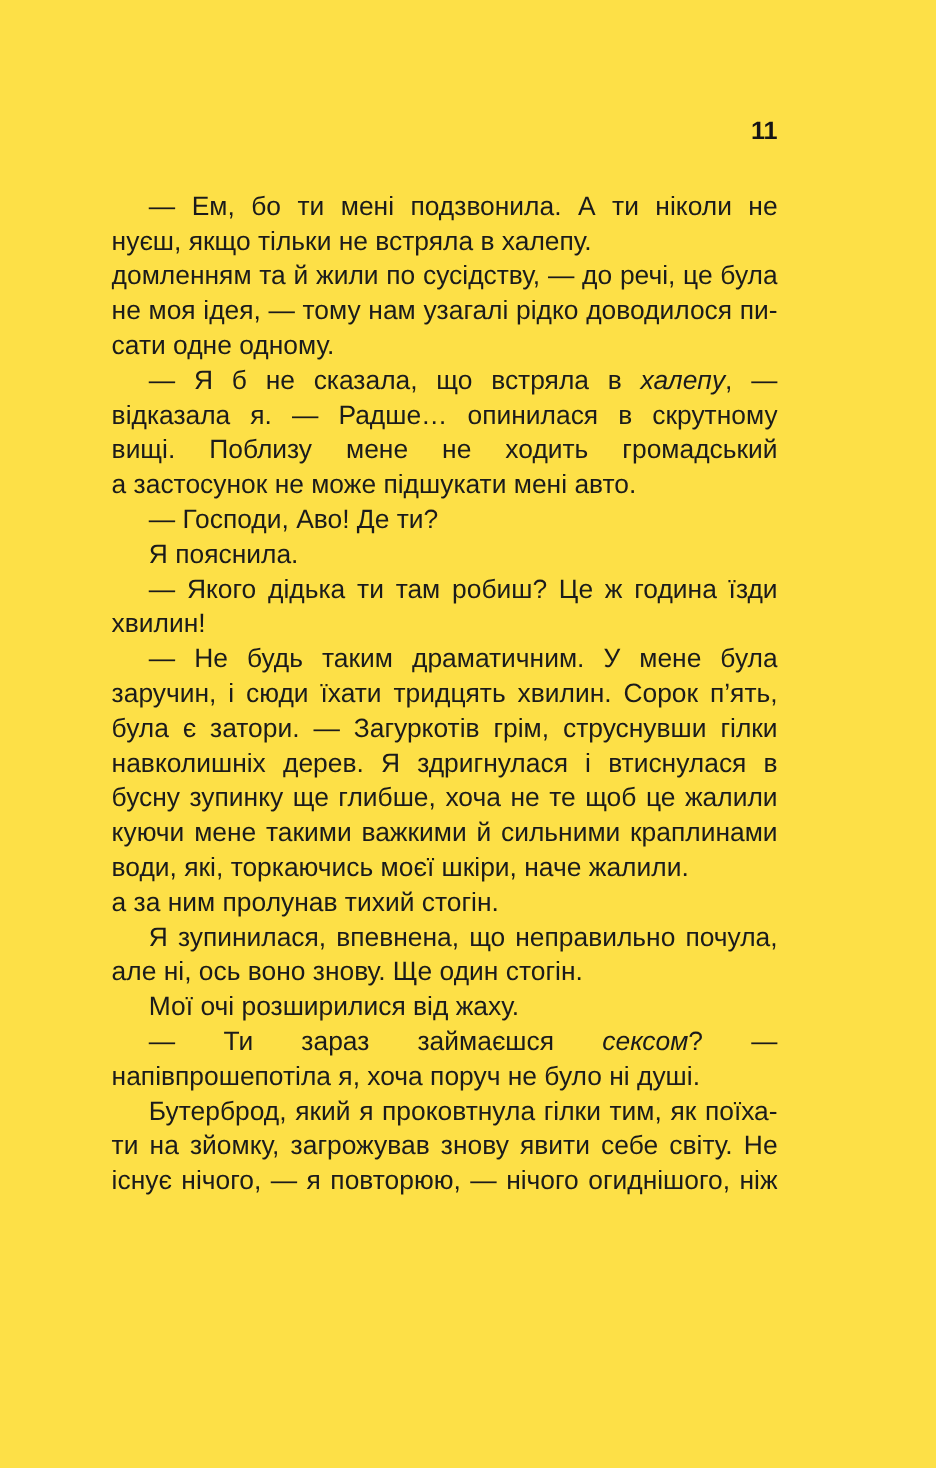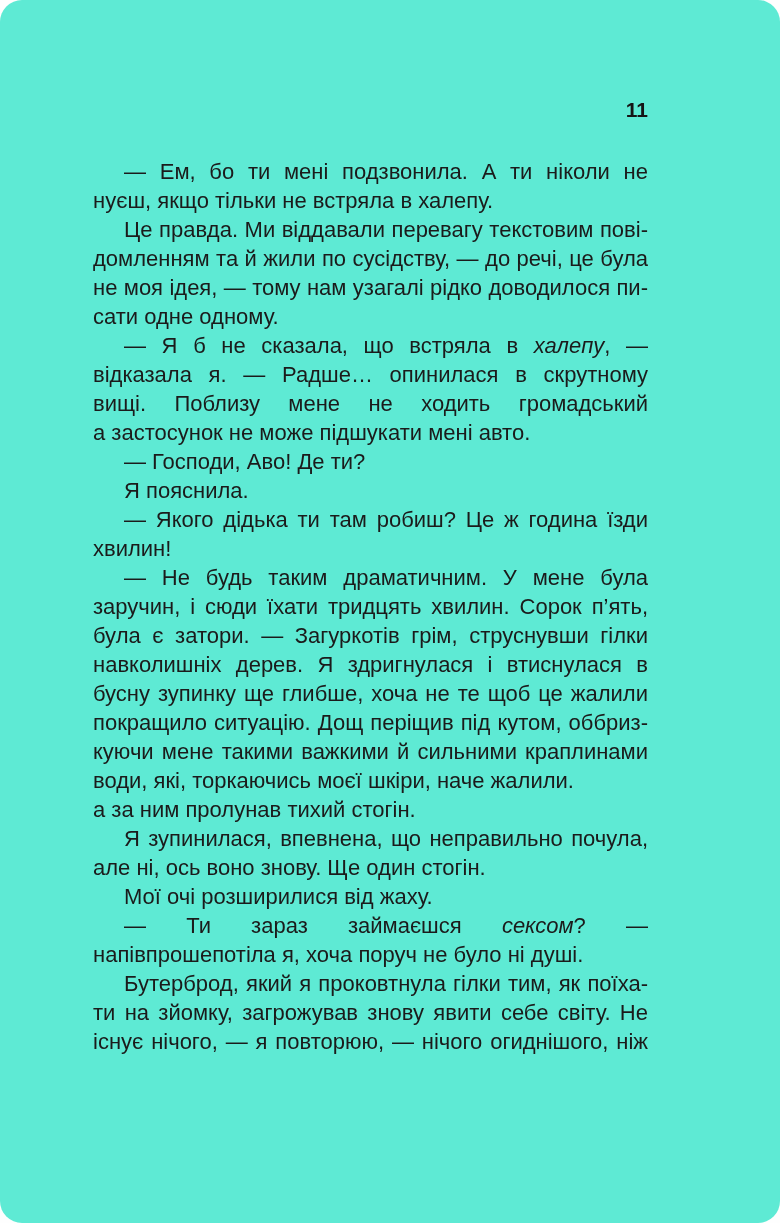--- a/index.html
+++ b/index.html
@@ -9,22 +9,21 @@
   body {
     width: 780px;
     height: 1223px;
     position: relative;
     background: #fefefe;
     overflow: hidden;
   }
   .book-page {
     position: absolute;
     inset: 0;
-    background: #5eead4;
-    border-radius: 22px;
+    background: #fde047;
   }
   .page-number {
     position: absolute;
     top: 98px;
     left: 93px;
     width: 555px;
     text-align: right;
     font-family: "Liberation Sans", sans-serif;
     font-weight: 700;
     font-size: 21px;
@@ -66,21 +65,20 @@
 <body>
 
 <div class="book-page">
   <div class="page-number">11</div>
   <div class="body-text">
       <div class="paragraph">
         <div class="line first">— Ем, бо ти мені подзвонила. А ти ніколи не телефо-</div>
         <div class="line final">нуєш, якщо тільки не встряла в халепу.</div>
       </div>
       <div class="paragraph">
-        <div class="line first">Це правда. Ми віддавали перевагу текстовим пові-</div>
         <div class="line">домленням та й жили по сусідству, — до речі, це була</div>
         <div class="line">не моя ідея, — тому нам узагалі рідко доводилося пи-</div>
         <div class="line final">сати одне одному.</div>
       </div>
       <div class="paragraph">
         <div class="line first">— Я б не сказала, що встряла в <em>халепу</em>, — ухильно</div>
         <div class="line">відказала я. — Радше… опинилася в скрутному стано-</div>
         <div class="line">вищі. Поблизу мене не ходить громадський транспорт,</div>
         <div class="line final">а застосунок не може підшукати мені авто.</div>
       </div>
@@ -93,21 +91,20 @@
       <div class="paragraph">
         <div class="line first">— Якого дідька ти там робиш? Це ж година їзди від</div>
         <div class="line final">хвилин!</div>
       </div>
       <div class="paragraph">
         <div class="line first">— Не будь таким драматичним. У мене була зйомка</div>
         <div class="line">заручин, і сюди їхати тридцять хвилин. Сорок п’ять,</div>
         <div class="line">була є затори. — Загуркотів грім, струснувши гілки</div>
         <div class="line">навколишніх дерев. Я здригнулася і втиснулася в авто-</div>
         <div class="line">бусну зупинку ще глибше, хоча не те щоб це жалили</div>
-        <div class="line">покращило ситуацію. Дощ періщив під кутом, оббриз-</div>
         <div class="line">куючи мене такими важкими й сильними краплинами</div>
         <div class="line final">води, які, торкаючись моєї шкіри, наче жалили.</div>
       </div>
       <div class="paragraph">
         <div class="line final">а за ним пролунав тихий стогін.</div>
       </div>
       <div class="paragraph">
         <div class="line first">Я зупинилася, впевнена, що неправильно почула,</div>
         <div class="line final">але ні, ось воно знову. Ще один стогін.</div>
       </div>

